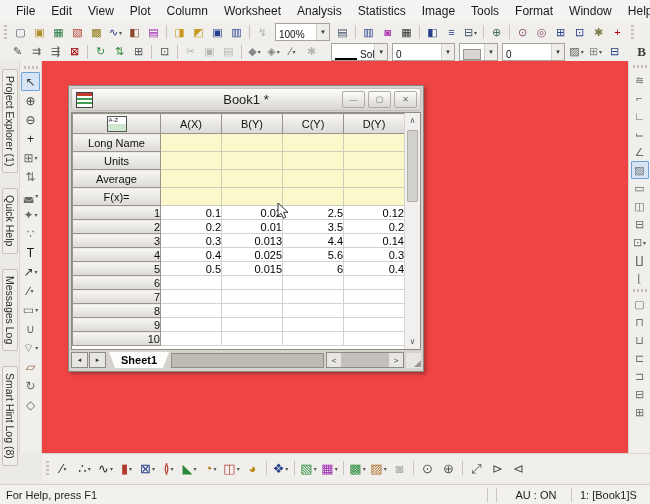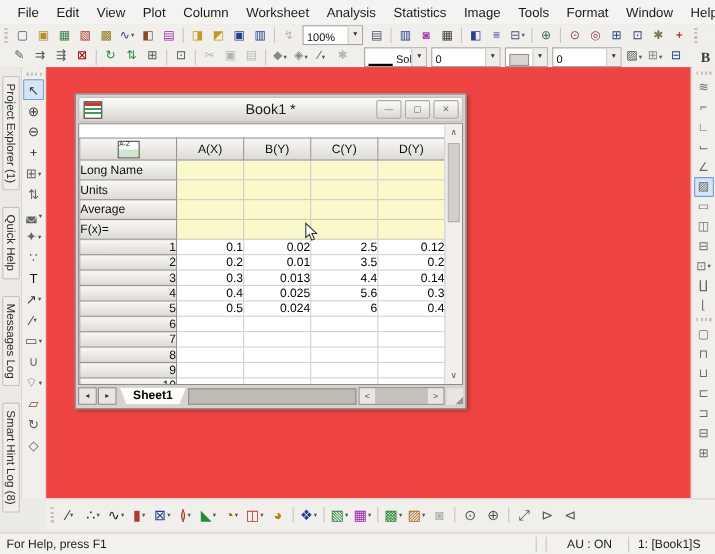--- a/index.html
+++ b/index.html
@@ -62,29 +62,29 @@
   .ws-icon{width:15px;height:14px;margin-left:4px;z-index:2;border:1px solid #444;
     background:linear-gradient(#c23b2e 0 3px,#fff 3px 5px,#3f9e4f 5px 7px,#fff 7px 9px,#3f9e4f 9px 11px,#fff 11px 14px);
     background-size:100% 100%;}
   .winbtns{margin-left:auto;display:flex;gap:3px;padding-right:3px;z-index:2;}
   .winbtn{width:21px;height:15px;border:1px solid #aeaaa4;border-radius:2px;
     background:linear-gradient(#fcfcfb,#dbd8d3);display:flex;align-items:center;justify-content:center;
     font-size:8px;color:#6e6e6e;}
   
   #sheet-wrap{position:relative;height:238px;background:#fff;border:1px solid #8f8c86;
     box-sizing:border-box;overflow:hidden;}
-  #ws-table{border-collapse:collapse;table-layout:fixed;margin-top:12px;}
+  #ws-table{border-collapse:collapse;table-layout:fixed;}
   #ws-table th,#ws-table td{box-sizing:border-box;overflow:hidden;white-space:nowrap;padding:0;}
   .ws-corner{width:88px;height:20px;}
   .ws-col{width:61px;height:20px;}
   .ws-corner,.ws-col,.row-label,.row-index{
     background:linear-gradient(#f8f7f5,#dcdad6);border:1px solid #99958d;
     font-weight:normal;font-size:11px;color:#101010;}
   .ws-col{text-align:center;}
-  .row-label{height:18px;text-align:left;padding-right:4px;}
+  .row-label{height:18px;text-align:center;padding-right:4px;}
   .row-index{height:14px;text-align:right;padding-right:4px;}
   .label-cell{background:#fbf8cb;border:1px solid #cfccba;height:16px;}
   .data-cell{background:#fff;border:1px solid #d2d2d2;height:14px;font-size:11px;
     text-align:right;padding-right:3px;color:#000;}
   .az-icon{width:17px;height:14px;margin:0 auto;border:1px solid #555;background:#fff;
     font-size:6px;line-height:6px;text-align:left;padding-left:1px;color:#222;
     box-shadow:inset 0 -7px 0 #cfe6cf;}
   
   #vscroll{position:absolute;right:0;top:0;width:16px;height:100%;background:#f1f0ee;
     border-left:1px solid #d6d2cc;box-sizing:border-box;}
@@ -477,21 +477,21 @@
             <tr>
               <th class="row-index">4</th>
               <td class="data-cell">0.4</td>
               <td class="data-cell">0.025</td>
               <td class="data-cell">5.6</td>
               <td class="data-cell">0.3</td>
             </tr>
             <tr>
               <th class="row-index">5</th>
               <td class="data-cell">0.5</td>
-              <td class="data-cell">0.024</td>
+              <td class="data-cell">0.015</td>
               <td class="data-cell">6</td>
               <td class="data-cell">0.4</td>
             </tr>
             <tr>
               <th class="row-index">6</th>
               <td class="data-cell"></td>
               <td class="data-cell"></td>
               <td class="data-cell"></td>
               <td class="data-cell"></td>
             </tr>

